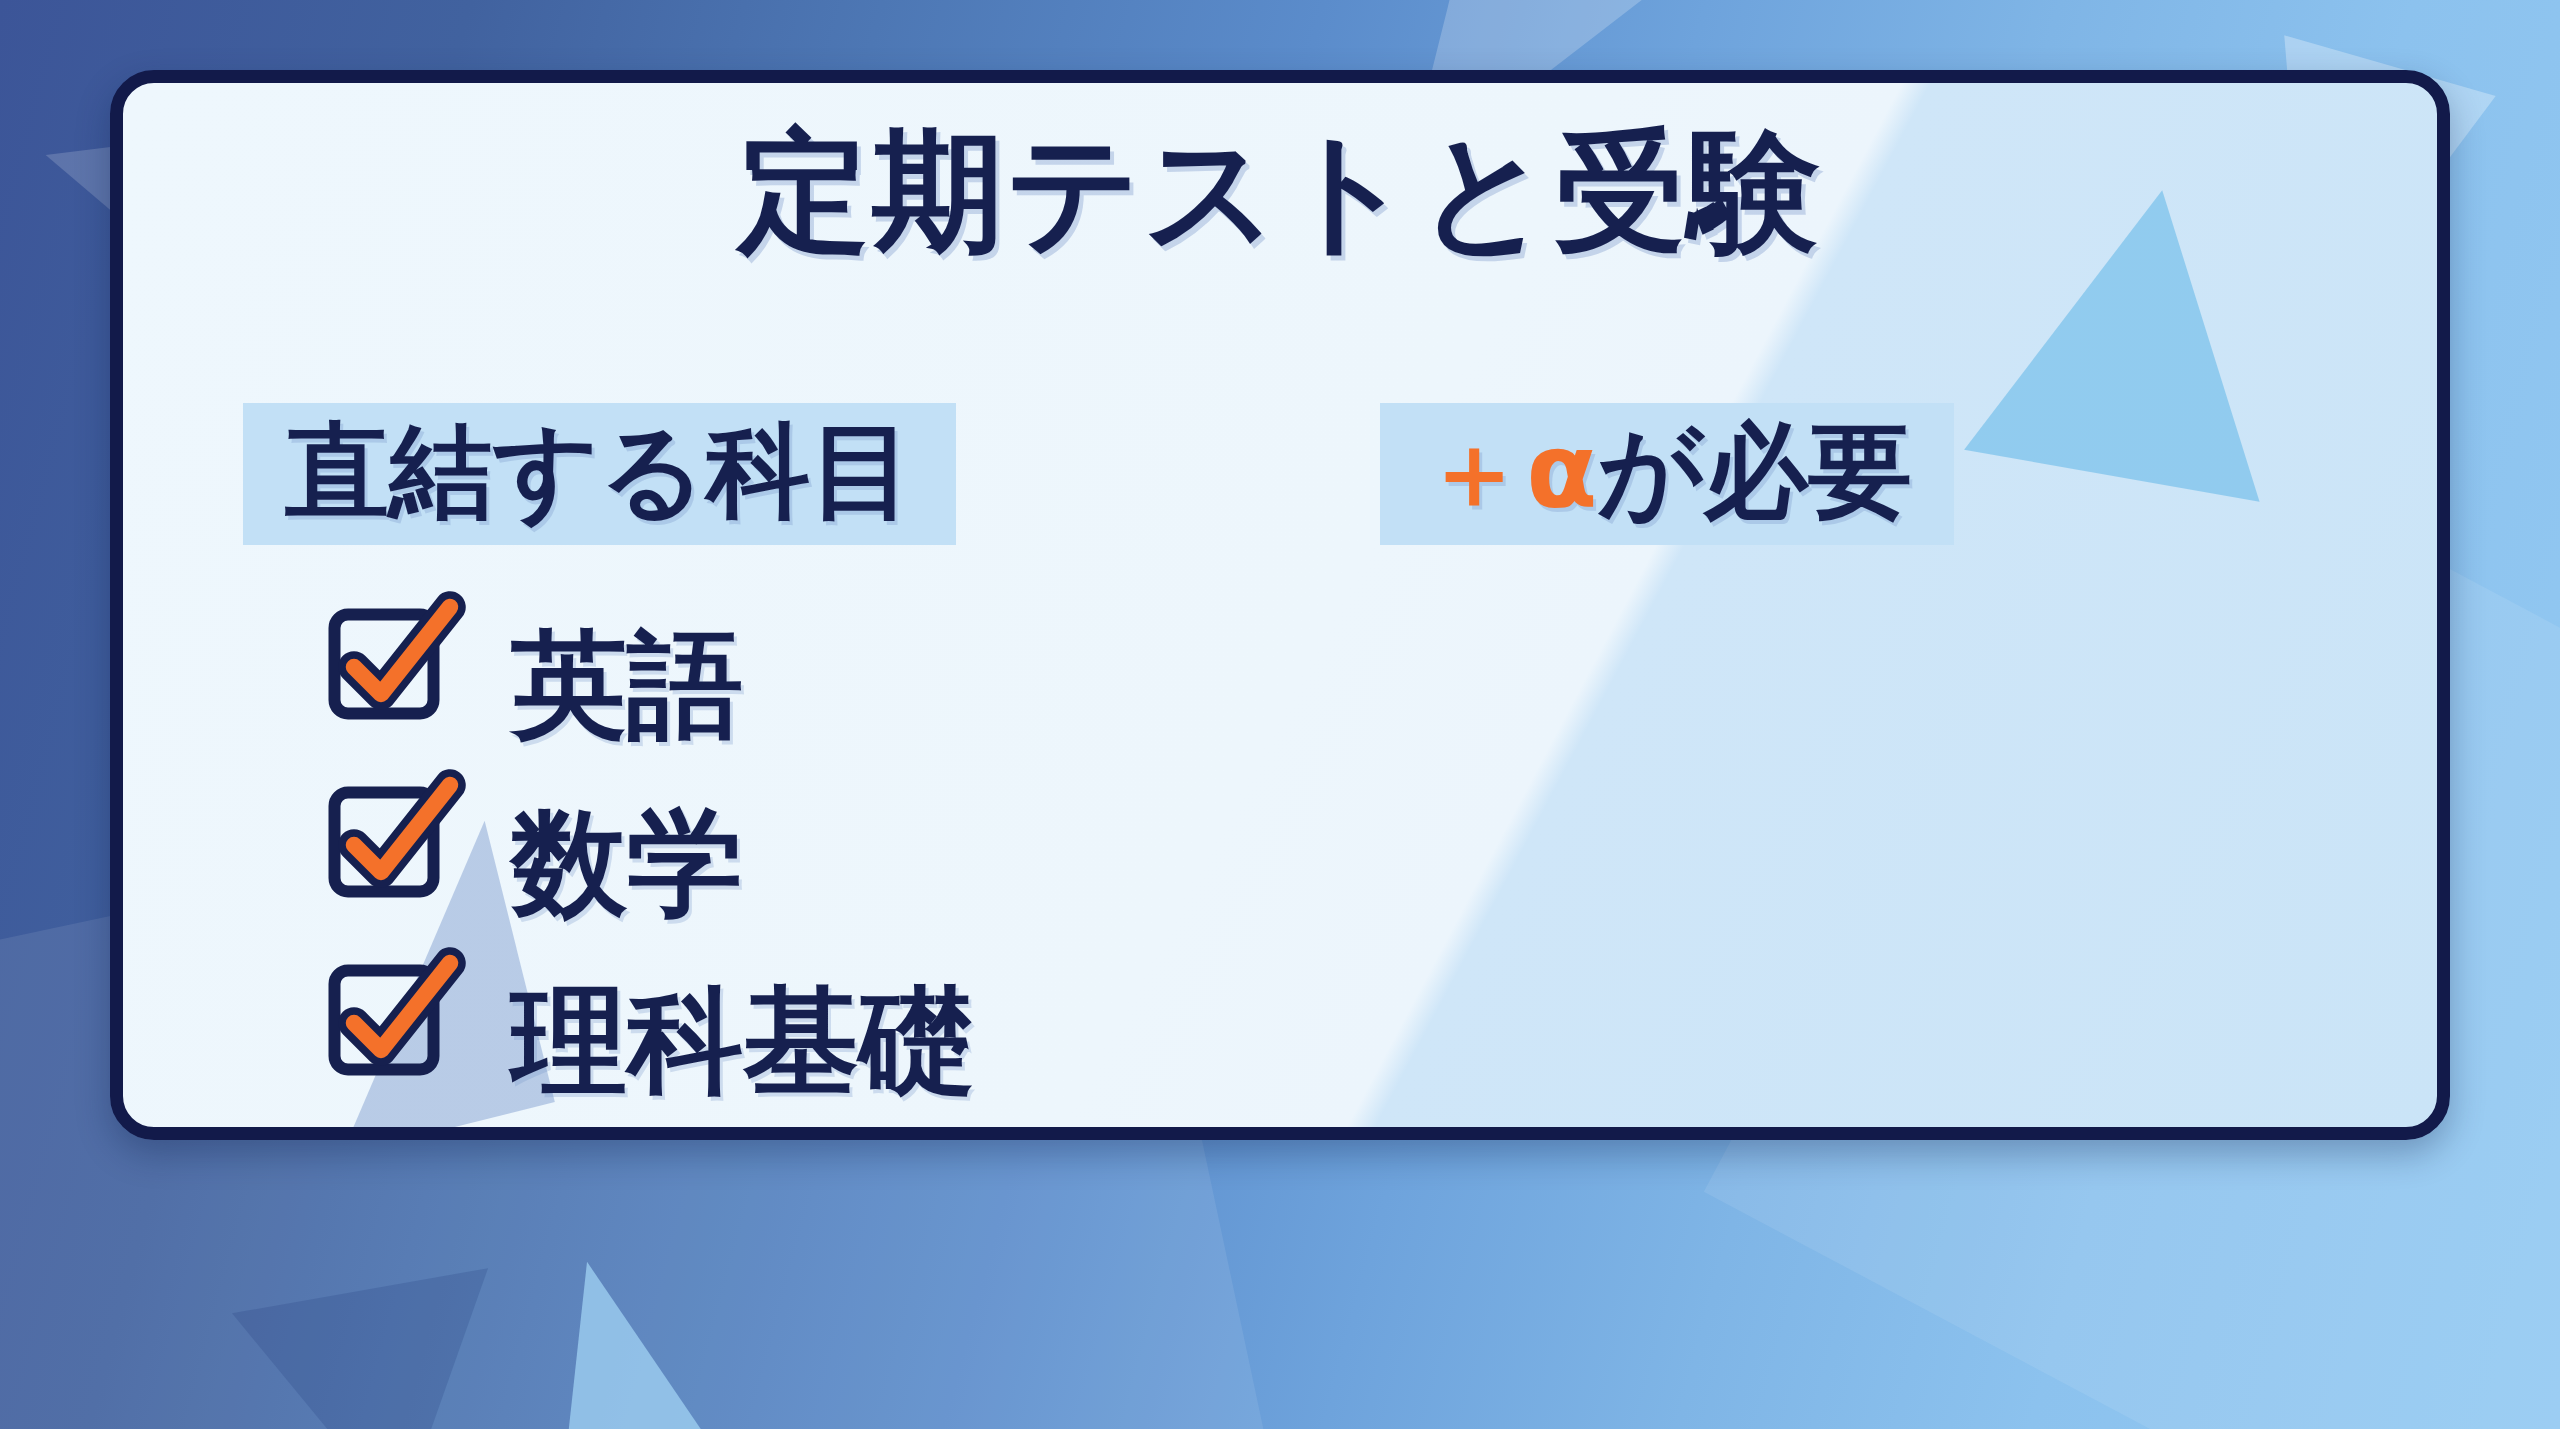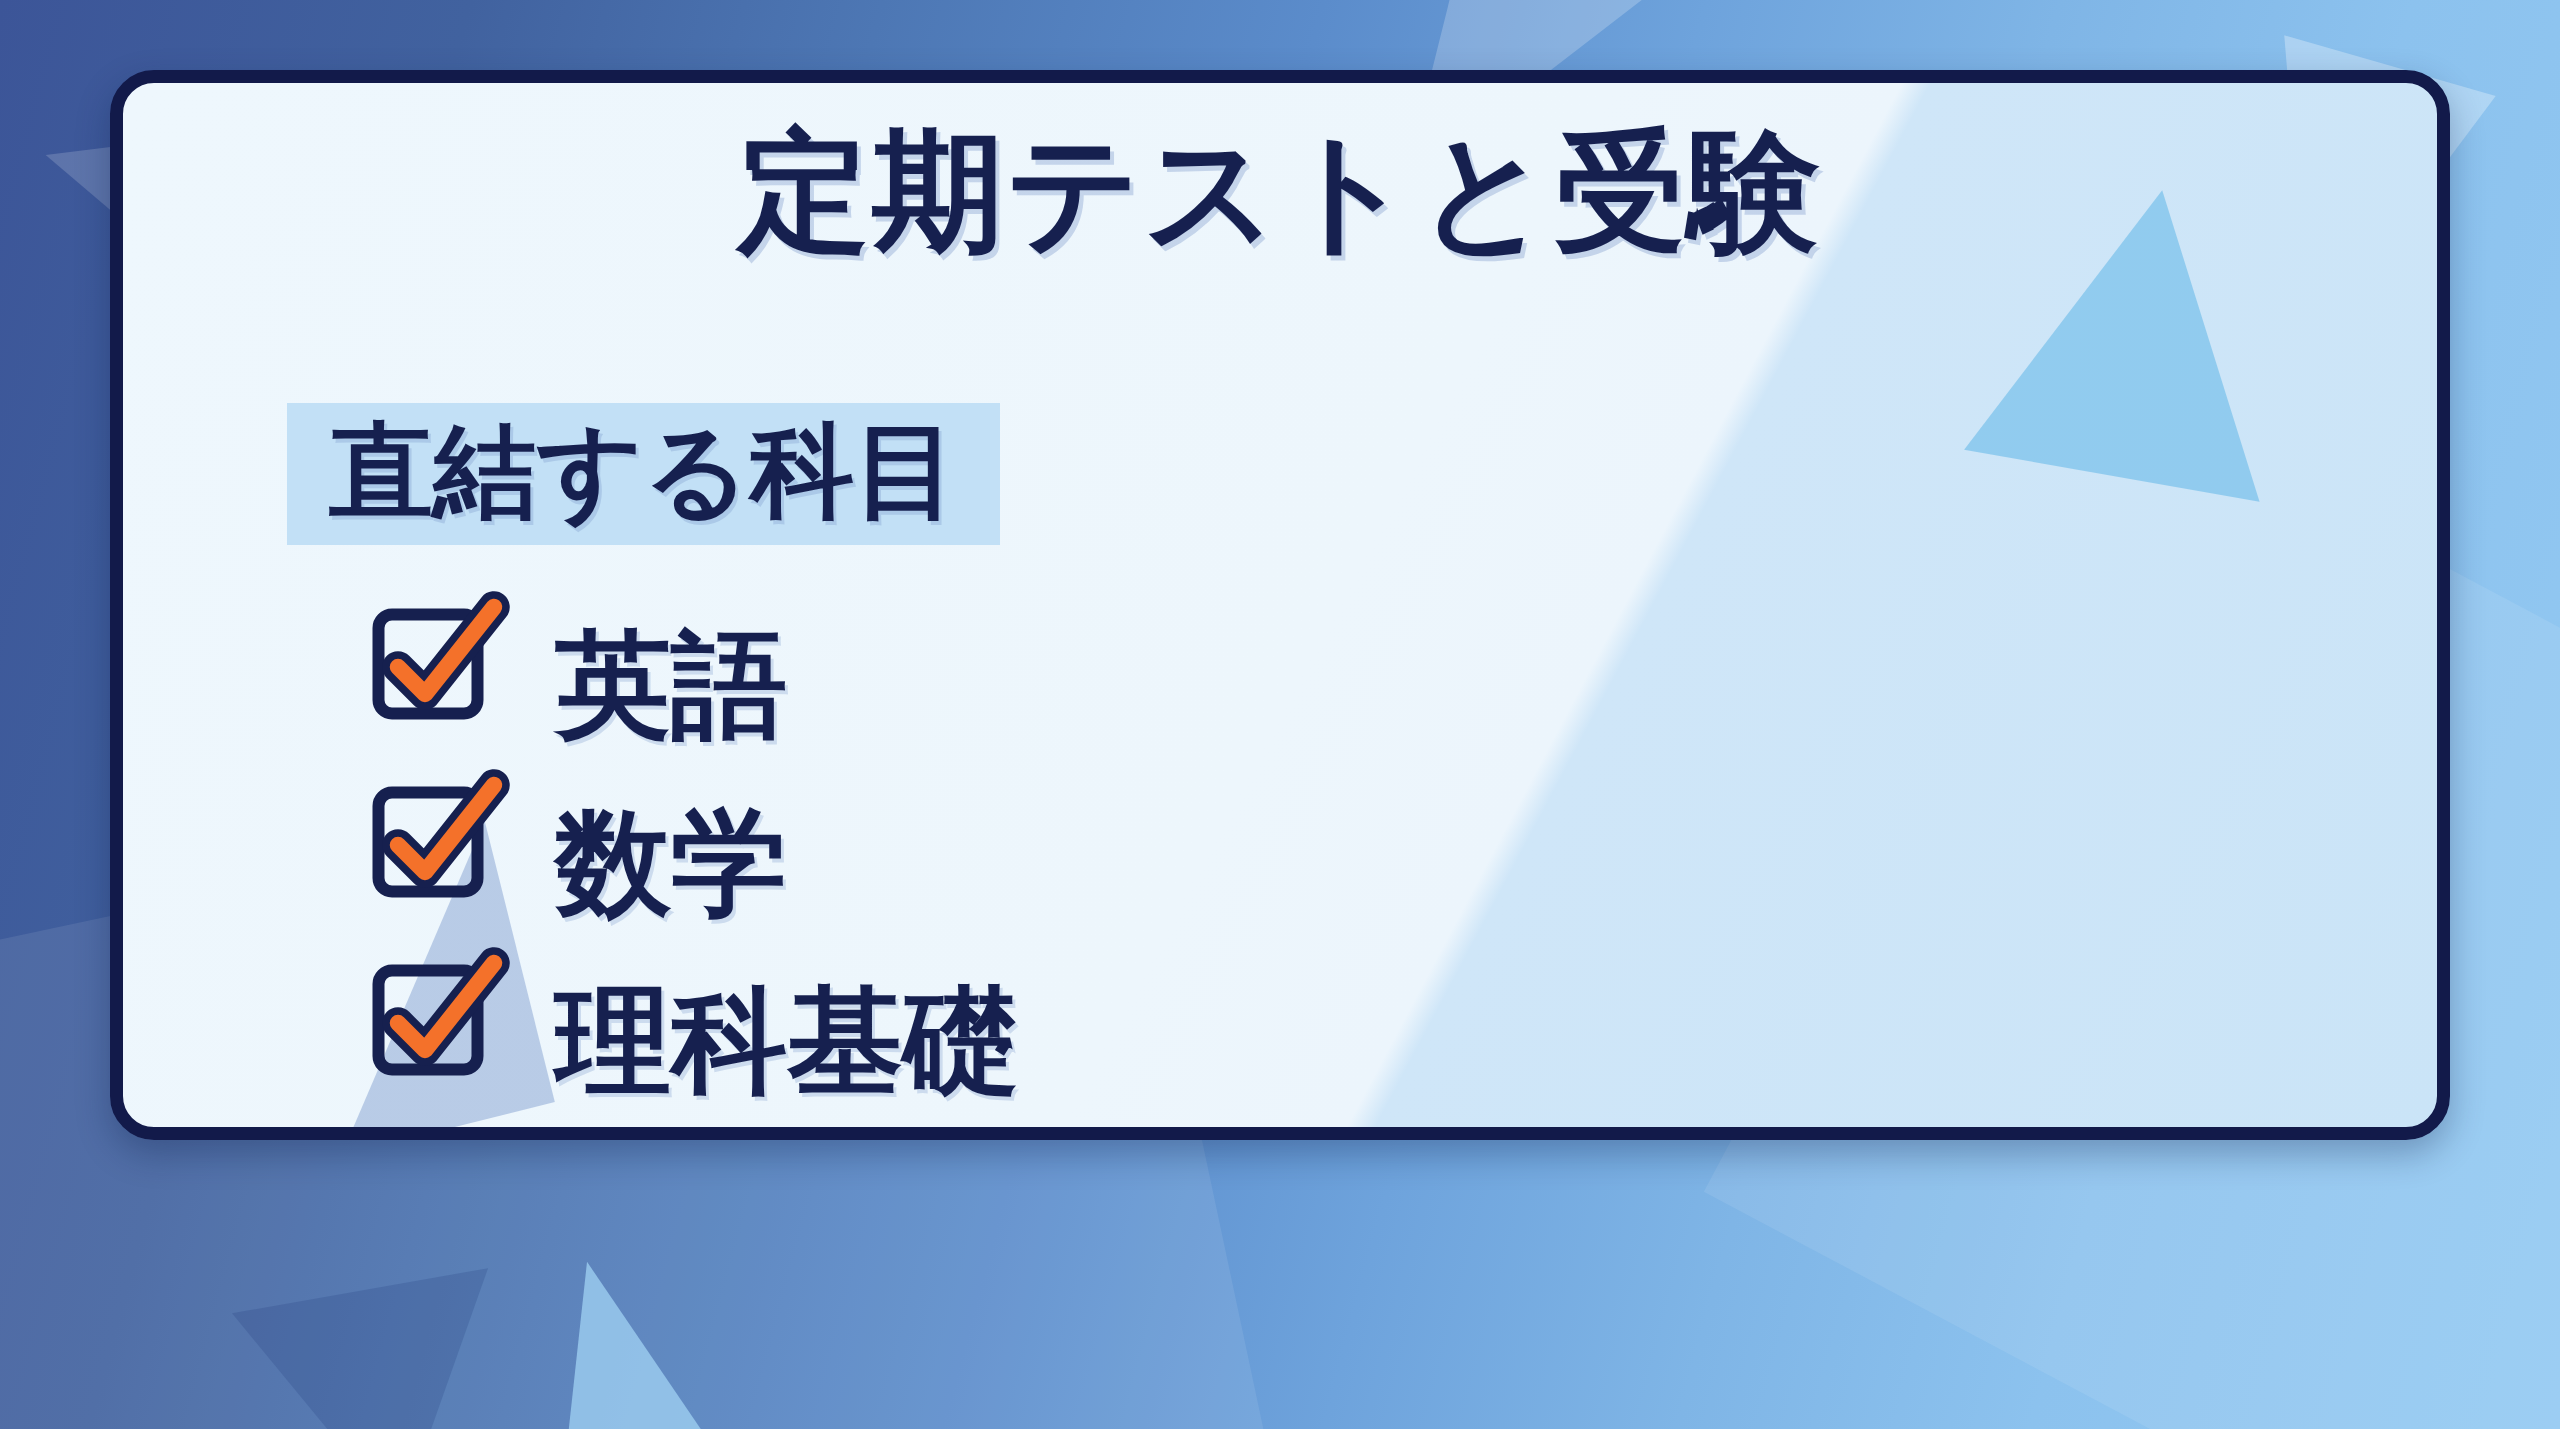--- a/index.html
+++ b/index.html
@@ -152,21 +152,20 @@
   }
 
   
   #columns {
     position: absolute;
     left: 0; right: 0;
     top: 320px;
     display: flex;
     padding: 0 20px 0 20px;
     box-sizing: border-box;
-    margin-left: 44px;
   }
   .column {
     flex: 1 1 50%;
     display: flex;
     flex-direction: column;
   }
 
   .col-header {
     align-self: flex-start;
     background: #c2e0f6;
@@ -266,18 +265,21 @@
               </svg>
             </span>
             <span class="item-label">理科基礎</span>
           </div>
 
         </div>
       </div>
 
       <div class="column" id="col-right">
 
+        <div class="col-header">
+          <span class="accent">＋α</span><span>が必要</span>
+        </div>
 
       </div>
 
     </div>
   </div>
 </div>
 
 </body></html>

